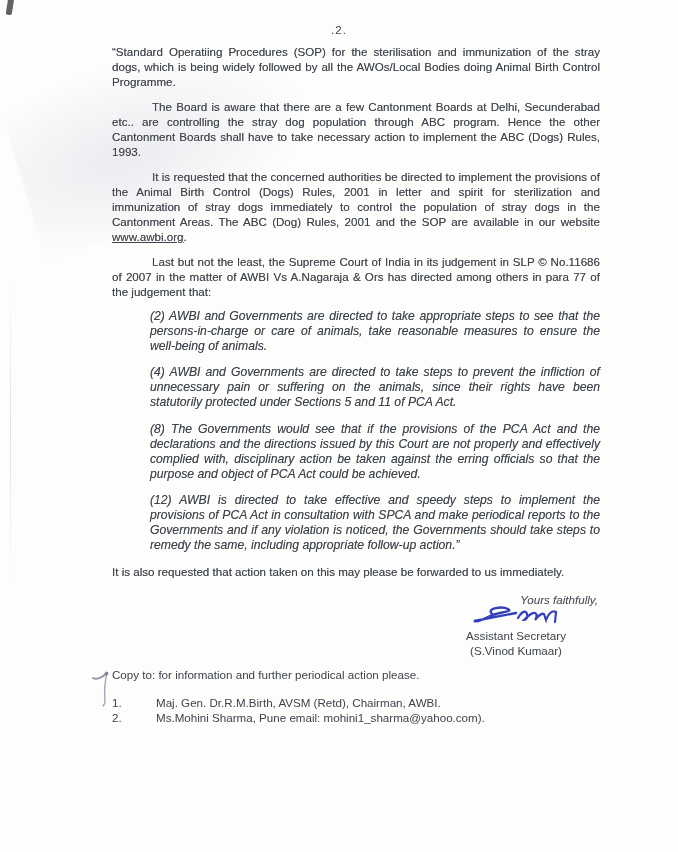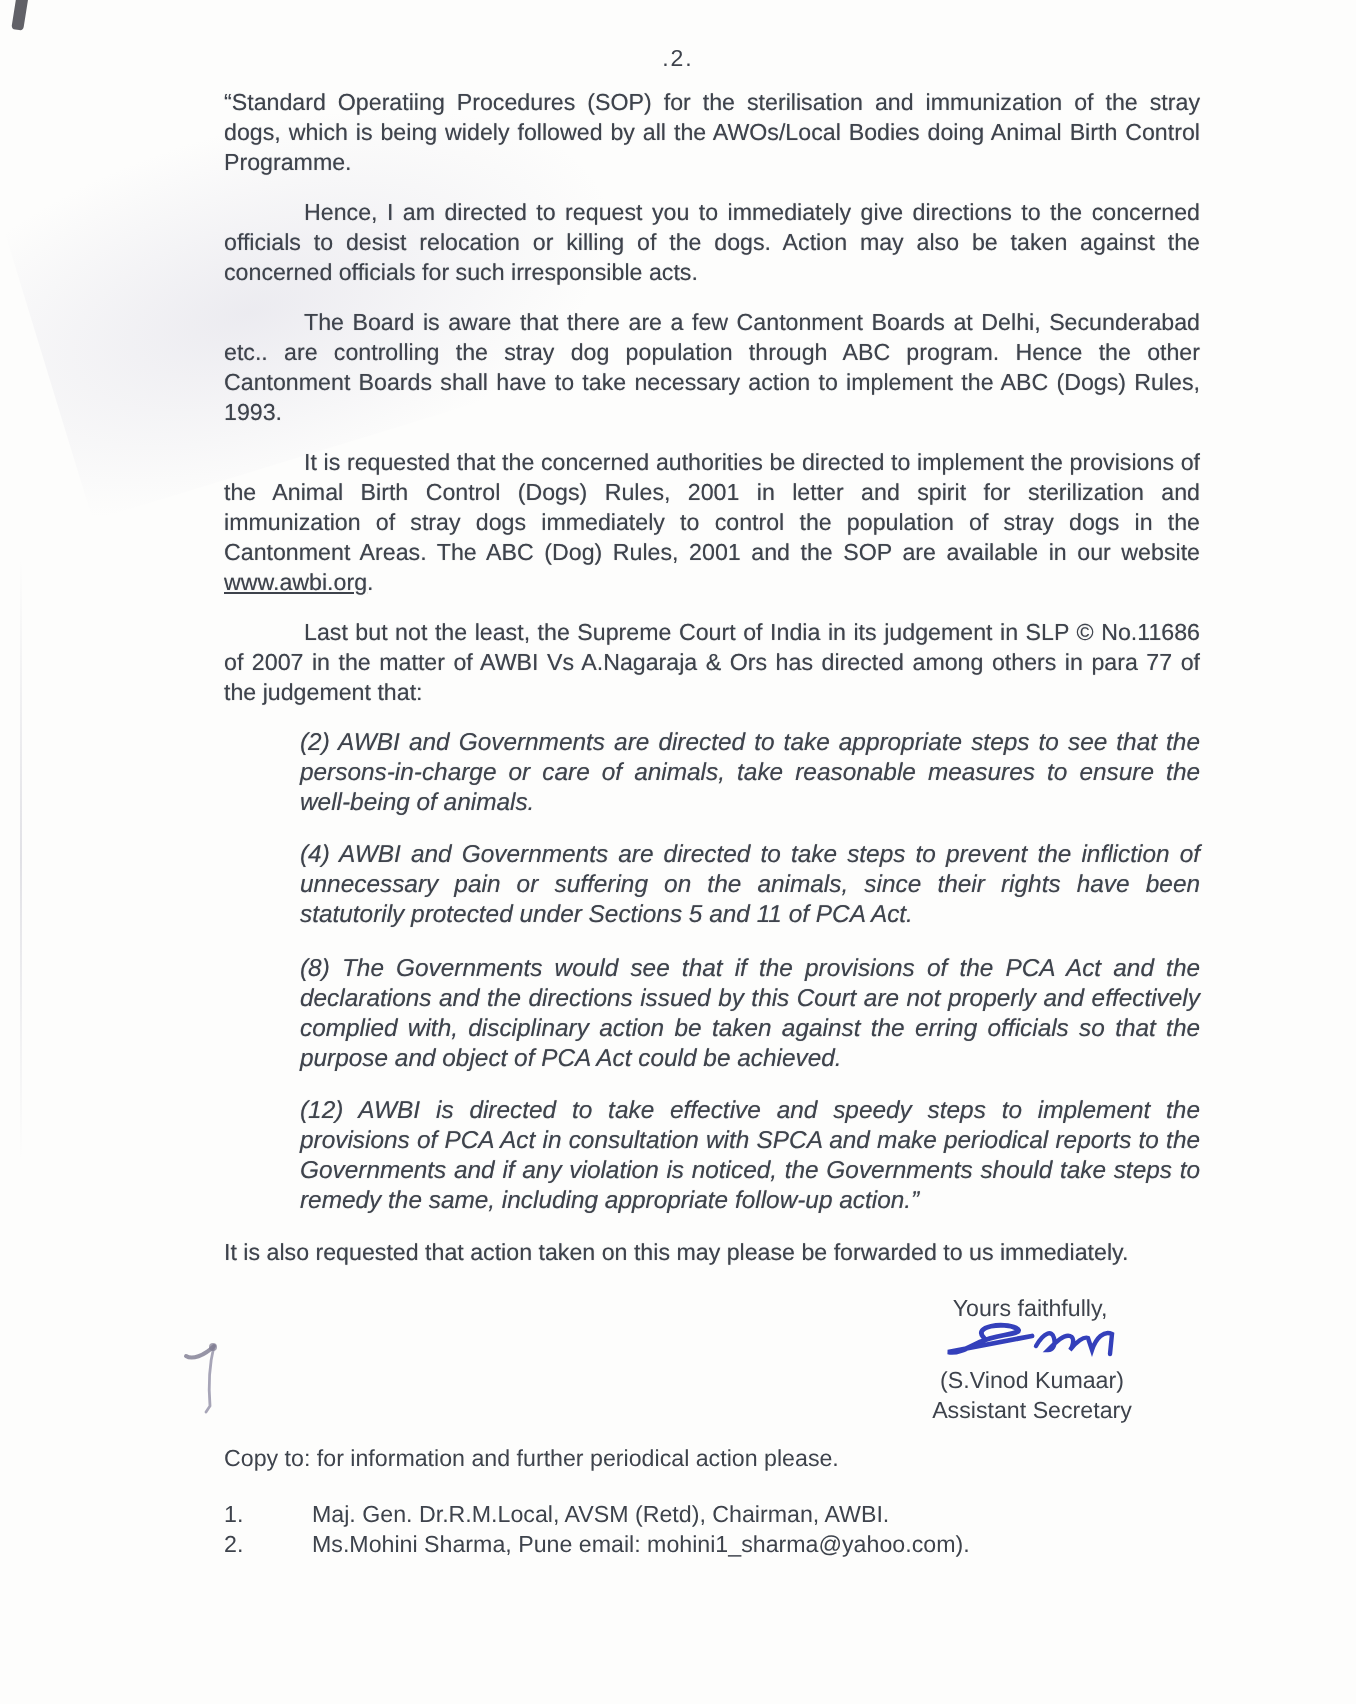--- a/index.html
+++ b/index.html
@@ -62,21 +62,21 @@
   }
   .weblink { text-decoration:underline;margin-top:38px; }
 
   .closing {
     width:168px;
     margin:13px 0 0 auto;
     text-align:center;
     font-size:11.6px;
     line-height:15px;
   }
-  .valediction { text-align:center; padding-right:2px; }
+  .valediction { text-align:right; padding-right:2px;font-style:italic; }
   .signature { display:block; margin:-3px auto -2px auto; }
 
   .copy-block { margin-top:9px; font-size:11.6px; line-height:15px; }
   .copy-heading { margin-bottom:13px; }
   .copy-item { display:flex; margin-bottom:0; }
   .copy-item .num { width:44px; flex:none; }
 </style>
 </head>
 <body>
 
@@ -91,21 +91,20 @@
     <path d="M17 4 C15 12, 14 22, 15 34 L13 37" stroke="#8a87a0" stroke-width="1.4" fill="none" stroke-linecap="round" opacity="0.75"></path>
     <circle cx="16.5" cy="4.5" r="2" fill="#7d7a90" opacity="0.7"></circle>
   </svg>
 
   <div class="page-number">.2.</div>
 
   <div class="content">
 
     <p>“Standard Operatiing Procedures (SOP) for the sterilisation and immunization of the stray dogs, which is being widely followed by all the AWOs/Local Bodies doing Animal Birth Control Programme.</p>
 
-    <p class="indent">Hence, I am directed to request you to immediately give directions to the concerned officials to desist relocation or killing of the dogs. Action may also be taken against the concerned officials for such irresponsible acts.</p>
 
     <p class="indent">The Board is aware that there are a few Cantonment Boards at Delhi, Secunderabad etc.. are controlling the stray dog population through ABC program. Hence the other Cantonment Boards shall have to take necessary action to implement the ABC (Dogs) Rules, 1993.</p>
 
     <p class="indent"><span>It is requested that the concerned authorities be directed to implement the provisions of the Animal Birth Control (Dogs) Rules, 2001 in letter and spirit for sterilization and immunization of stray dogs immediately to control the population of stray dogs in the Cantonment Areas. The ABC (Dog) Rules, 2001 and the SOP are available in our website </span><span class="weblink">www.awbi.org</span><span>.</span></p>
 
     <p class="indent">Last but not the least, the Supreme Court of India in its judgement in SLP © No.11686 of 2007 in the matter of AWBI Vs A.Nagaraja &amp; Ors has directed among others in para 77 of the judgement that:</p>
 
     <p class="quote">(2) AWBI and Governments are directed to take appropriate steps to see that the persons-in-charge or care of animals, take reasonable measures to ensure the well-being of animals.</p>
 
     <p class="quote">(4) AWBI and Governments are directed to take steps to prevent the infliction of unnecessary pain or suffering on the animals, since their rights have been statutorily protected under Sections 5 and 11 of PCA Act.</p>
@@ -115,29 +114,29 @@
     <p class="quote">(12) AWBI is directed to take effective and speedy steps to implement the provisions of PCA Act in consultation with SPCA and make periodical reports to the Governments and if any violation is noticed, the Governments should take steps to remedy the same, including appropriate follow-up action.”</p>
 
     <p>It is also requested that action taken on this may please be forwarded to us immediately.</p>
 
     <div class="closing">
       <div class="valediction">Yours faithfully,</div>
       <svg class="signature" width="96" height="26" viewBox="0 0 96 26">
         <path d="M24 10 C18 4, 34 2, 40 5 C46 8, 30 8, 22 12 C14 16, 10 18, 6 17 L 48 9" stroke="#3440bb" stroke-width="2.4" fill="none" stroke-linecap="round"></path>
         <path d="M50 14 C54 7, 58 6, 59 10 C60 14, 58 16, 56 16 C60 12, 64 8, 67 9 C70 10, 68 15, 67 16 C70 12, 74 9, 76 10 L78 16 C80 10, 84 6, 88 8 L87 18" stroke="#3440bb" stroke-width="2.2" fill="none" stroke-linecap="round"></path>
       </svg>
+      <div>Assistant Secretary</div>
       <div>(S.Vinod Kumaar)</div>
-      <div>Assistant Secretary</div>
     </div>
 
     <div class="copy-block">
       <div class="copy-heading">Copy to: for information and further periodical action please.</div>
       <div class="copy-item">
         <span class="num">1.</span>
-        <span>Maj. Gen. Dr.R.M.Local, AVSM (Retd), Chairman, AWBI.</span>
+        <span>Maj. Gen. Dr.R.M.Birth, AVSM (Retd), Chairman, AWBI.</span>
       </div>
       <div class="copy-item">
         <span class="num">2.</span>
         <span>Ms.Mohini Sharma, Pune email: mohini1_sharma@yahoo.com).</span>
       </div>
     </div>
 
   </div>
 </div>
 

